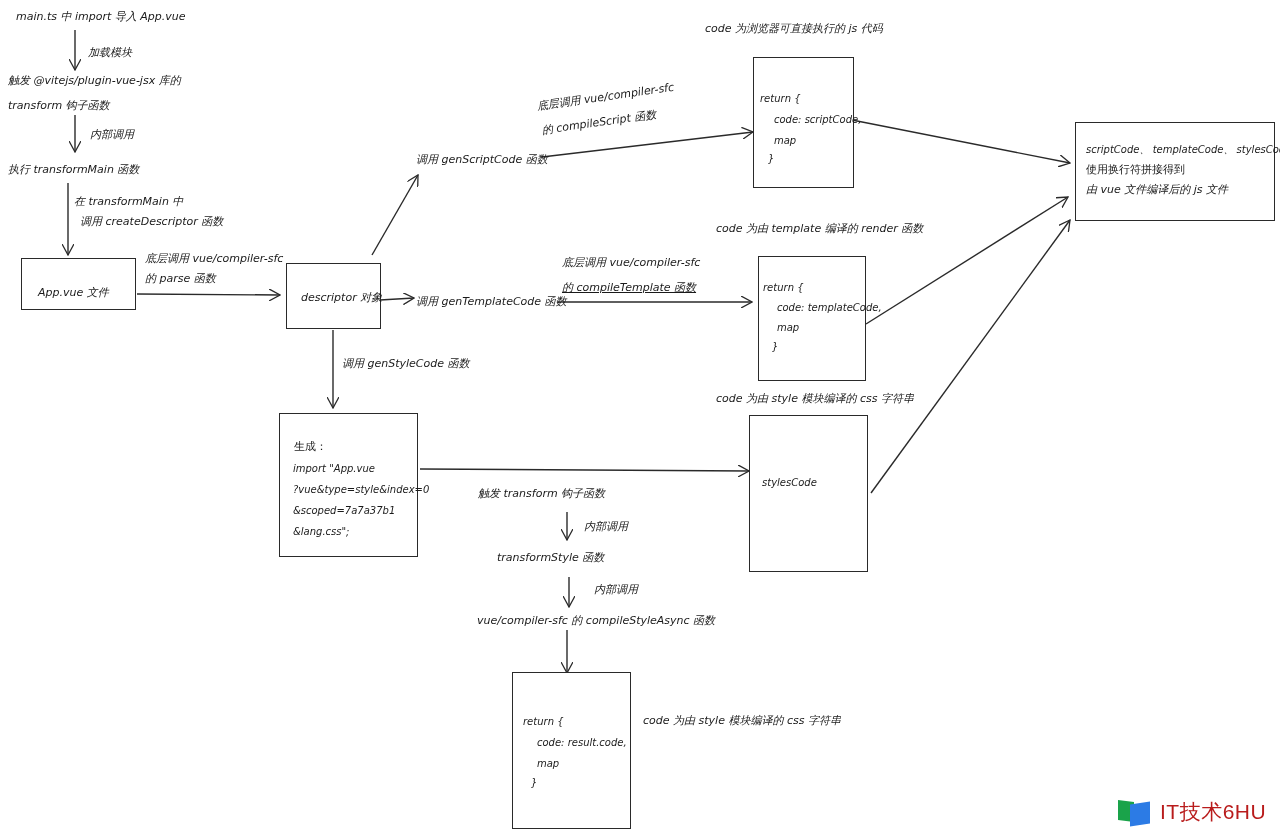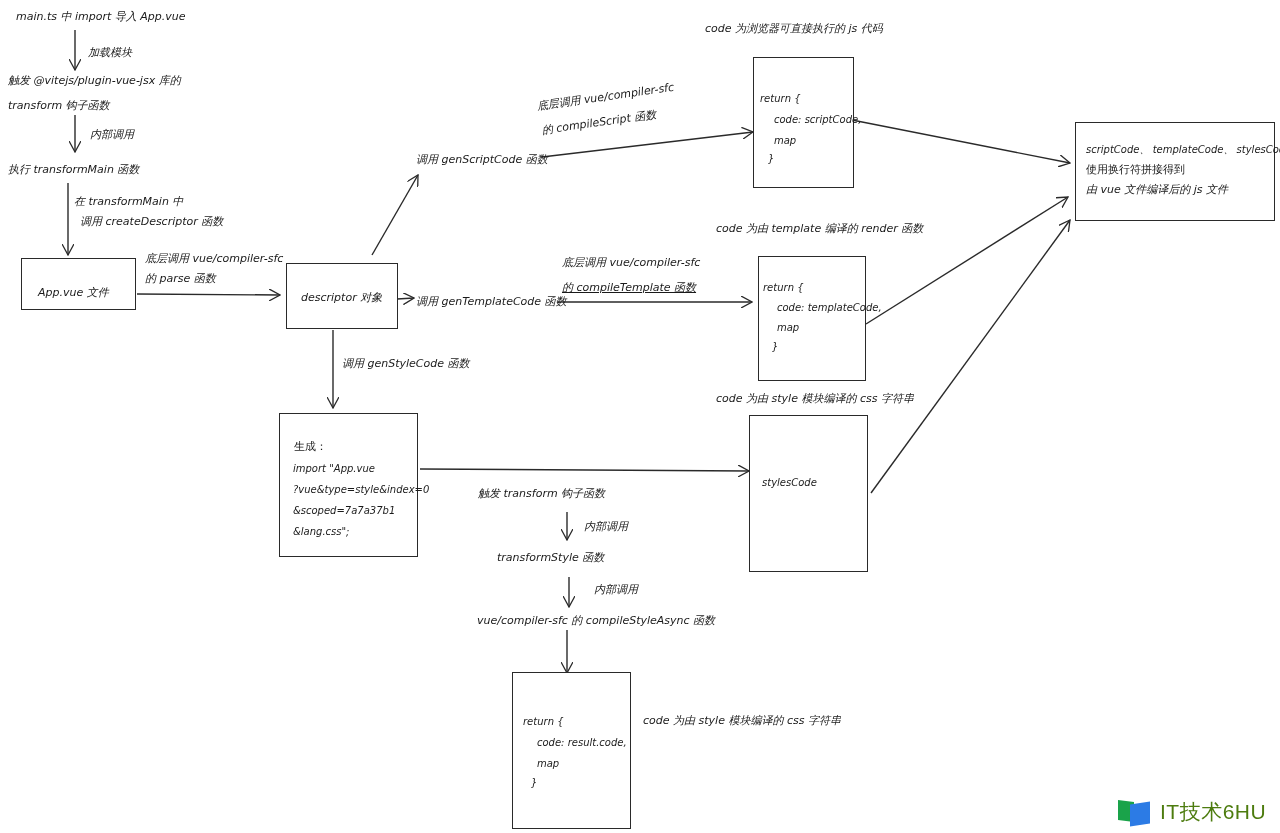--- a/index.html
+++ b/index.html
@@ -4,21 +4,21 @@
 <style>
   html, body { margin:0; padding:0; }
   body { width:1280px; height:833px; background:#ffffff; position:relative; overflow:hidden;
          font-family:"DejaVu Sans", sans-serif; color:#1a1a1a; }
   svg#wires { position:absolute; left:0; top:0; width:1280px; height:833px; pointer-events:none; }
   .t { position:absolute; font-size:11px; line-height:14px; white-space:nowrap; font-style:italic; }
   .box { position:absolute; border:1.6px solid #2a2a2a; background:#fff; box-sizing:border-box; }
   .code { position:absolute; font-size:10px; line-height:21px; font-style:italic; white-space:nowrap; }
   .brand { position:absolute; left:1118px; top:798px; display:flex; align-items:center; gap:6px; }
   .brand-logo { width:36px; height:26px; position:relative; }
-  .brand-text { font-family:"Liberation Sans", sans-serif; font-size:21px; color:#4d7c0f; letter-spacing:0.5px; }
+  .brand-text { font-family:"Liberation Sans", sans-serif; font-size:21px; color:#b91c1c; letter-spacing:0.5px; }
 </style>
 </head>
 <body>
 
 <svg id="wires" viewBox="0 0 1280 833">
   <defs>
     <marker id="ah" viewBox="0 0 12 12" refX="11" refY="6" markerWidth="12" markerHeight="12" orient="auto-start-reverse" markerUnits="userSpaceOnUse">
       <path d="M0,0 L11,6 L0,12" fill="none" stroke="#2a2a2a" stroke-width="1.3"></path>
     </marker>
   </defs>
@@ -50,21 +50,21 @@
 <div class="t" style="left:8px;top:163px;">执行 transformMain 函数</div>
 <div class="t" style="left:74px;top:195px;">在 transformMain 中</div>
 <div class="t" style="left:80px;top:215px;">调用 createDescriptor 函数</div>
 
 <div class="box" style="left:21px;top:258px;width:115px;height:52px;">
   <div class="t" style="left:16px;top:27px;">App.vue 文件</div>
 </div>
 <div class="t" style="left:145px;top:252px;">底层调用 vue/compiler-sfc</div>
 <div class="t" style="left:145px;top:272px;">的 parse 函数</div>
 
-<div class="box" style="left:286px;top:263px;width:112px;height:66px;">
+<div class="box" style="left:286px;top:263px;width:95px;height:66px;">
   <div class="t" style="left:14px;top:27px;">descriptor 对象</div>
 </div>
 
 <div class="t" style="left:416px;top:153px;">调用 genScriptCode 函数</div>
 <div class="t" style="left:536px;top:100px;transform:rotate(-8deg);transform-origin:left top;">底层调用 vue/compiler-sfc</div>
 <div class="t" style="left:541px;top:124px;transform:rotate(-8deg);transform-origin:left top;">的 compileScript 函数</div>
 <div class="t" style="left:705px;top:22px;">code 为浏览器可直接执行的 js 代码</div>
 <div class="box" style="left:753px;top:57px;width:101px;height:131px;">
   <div class="code" style="left:6px;top:30px;">return {</div>
   <div class="code" style="left:20px;top:51px;">code: scriptCode,</div>

